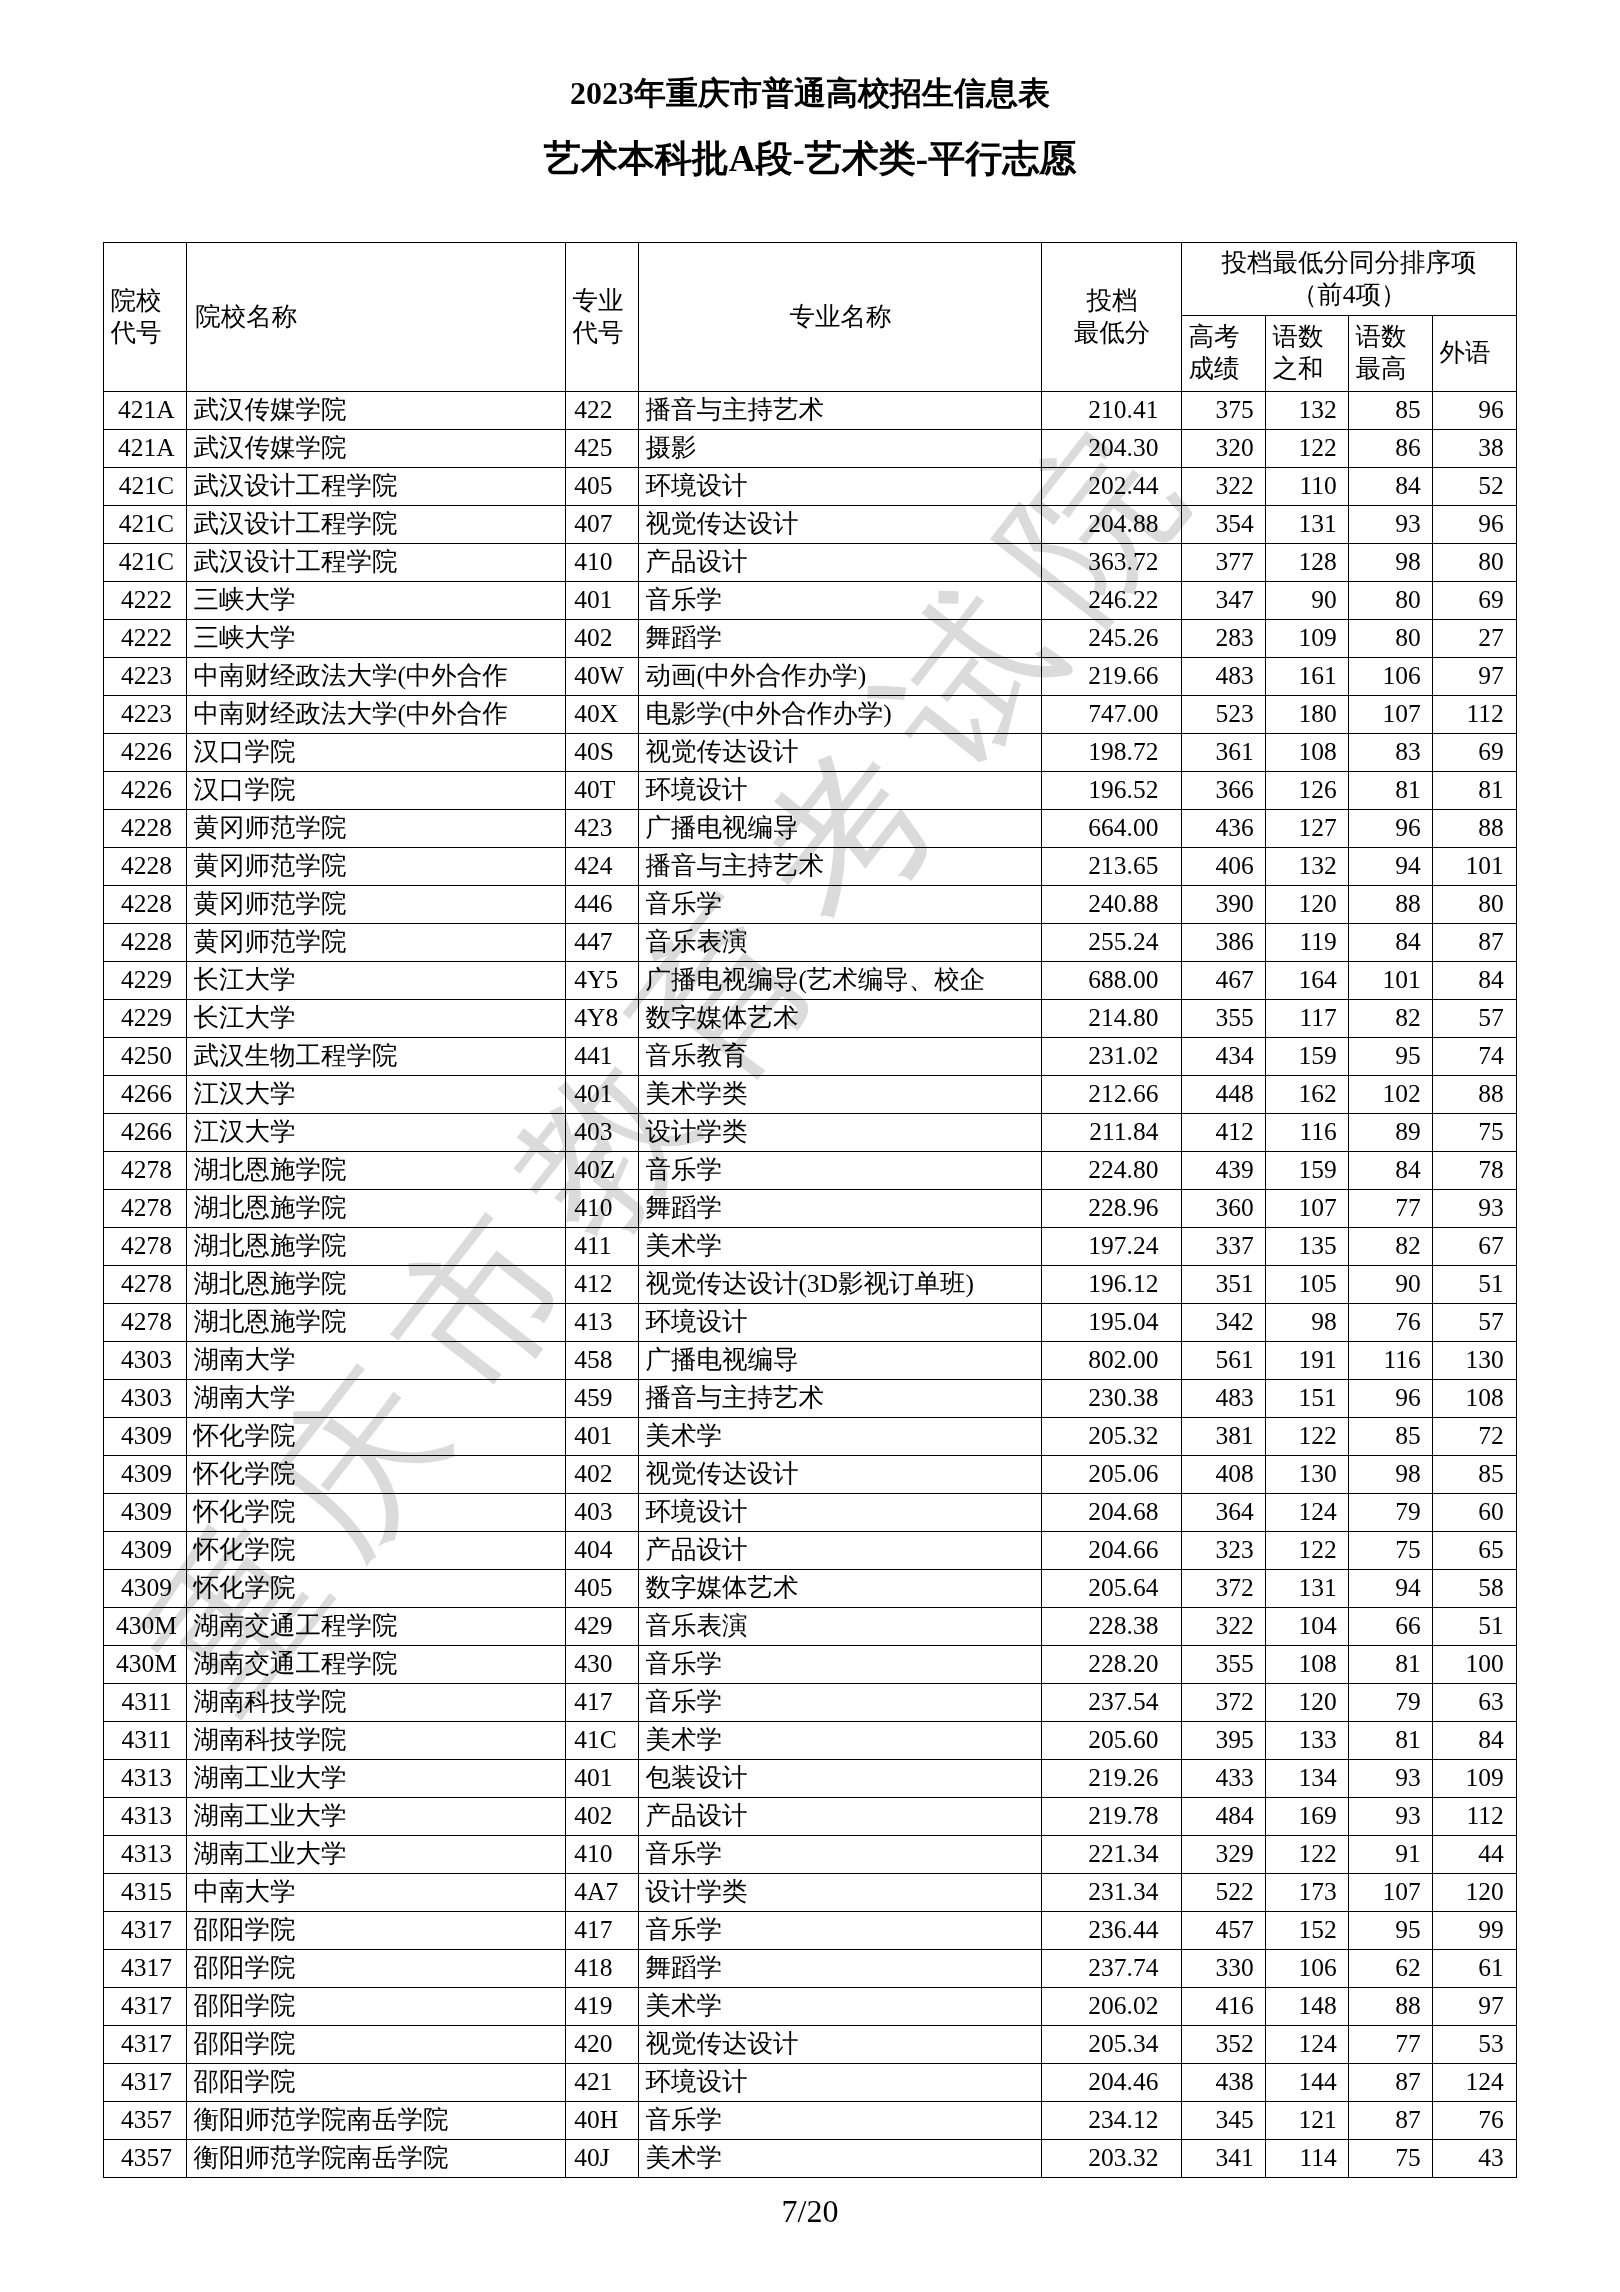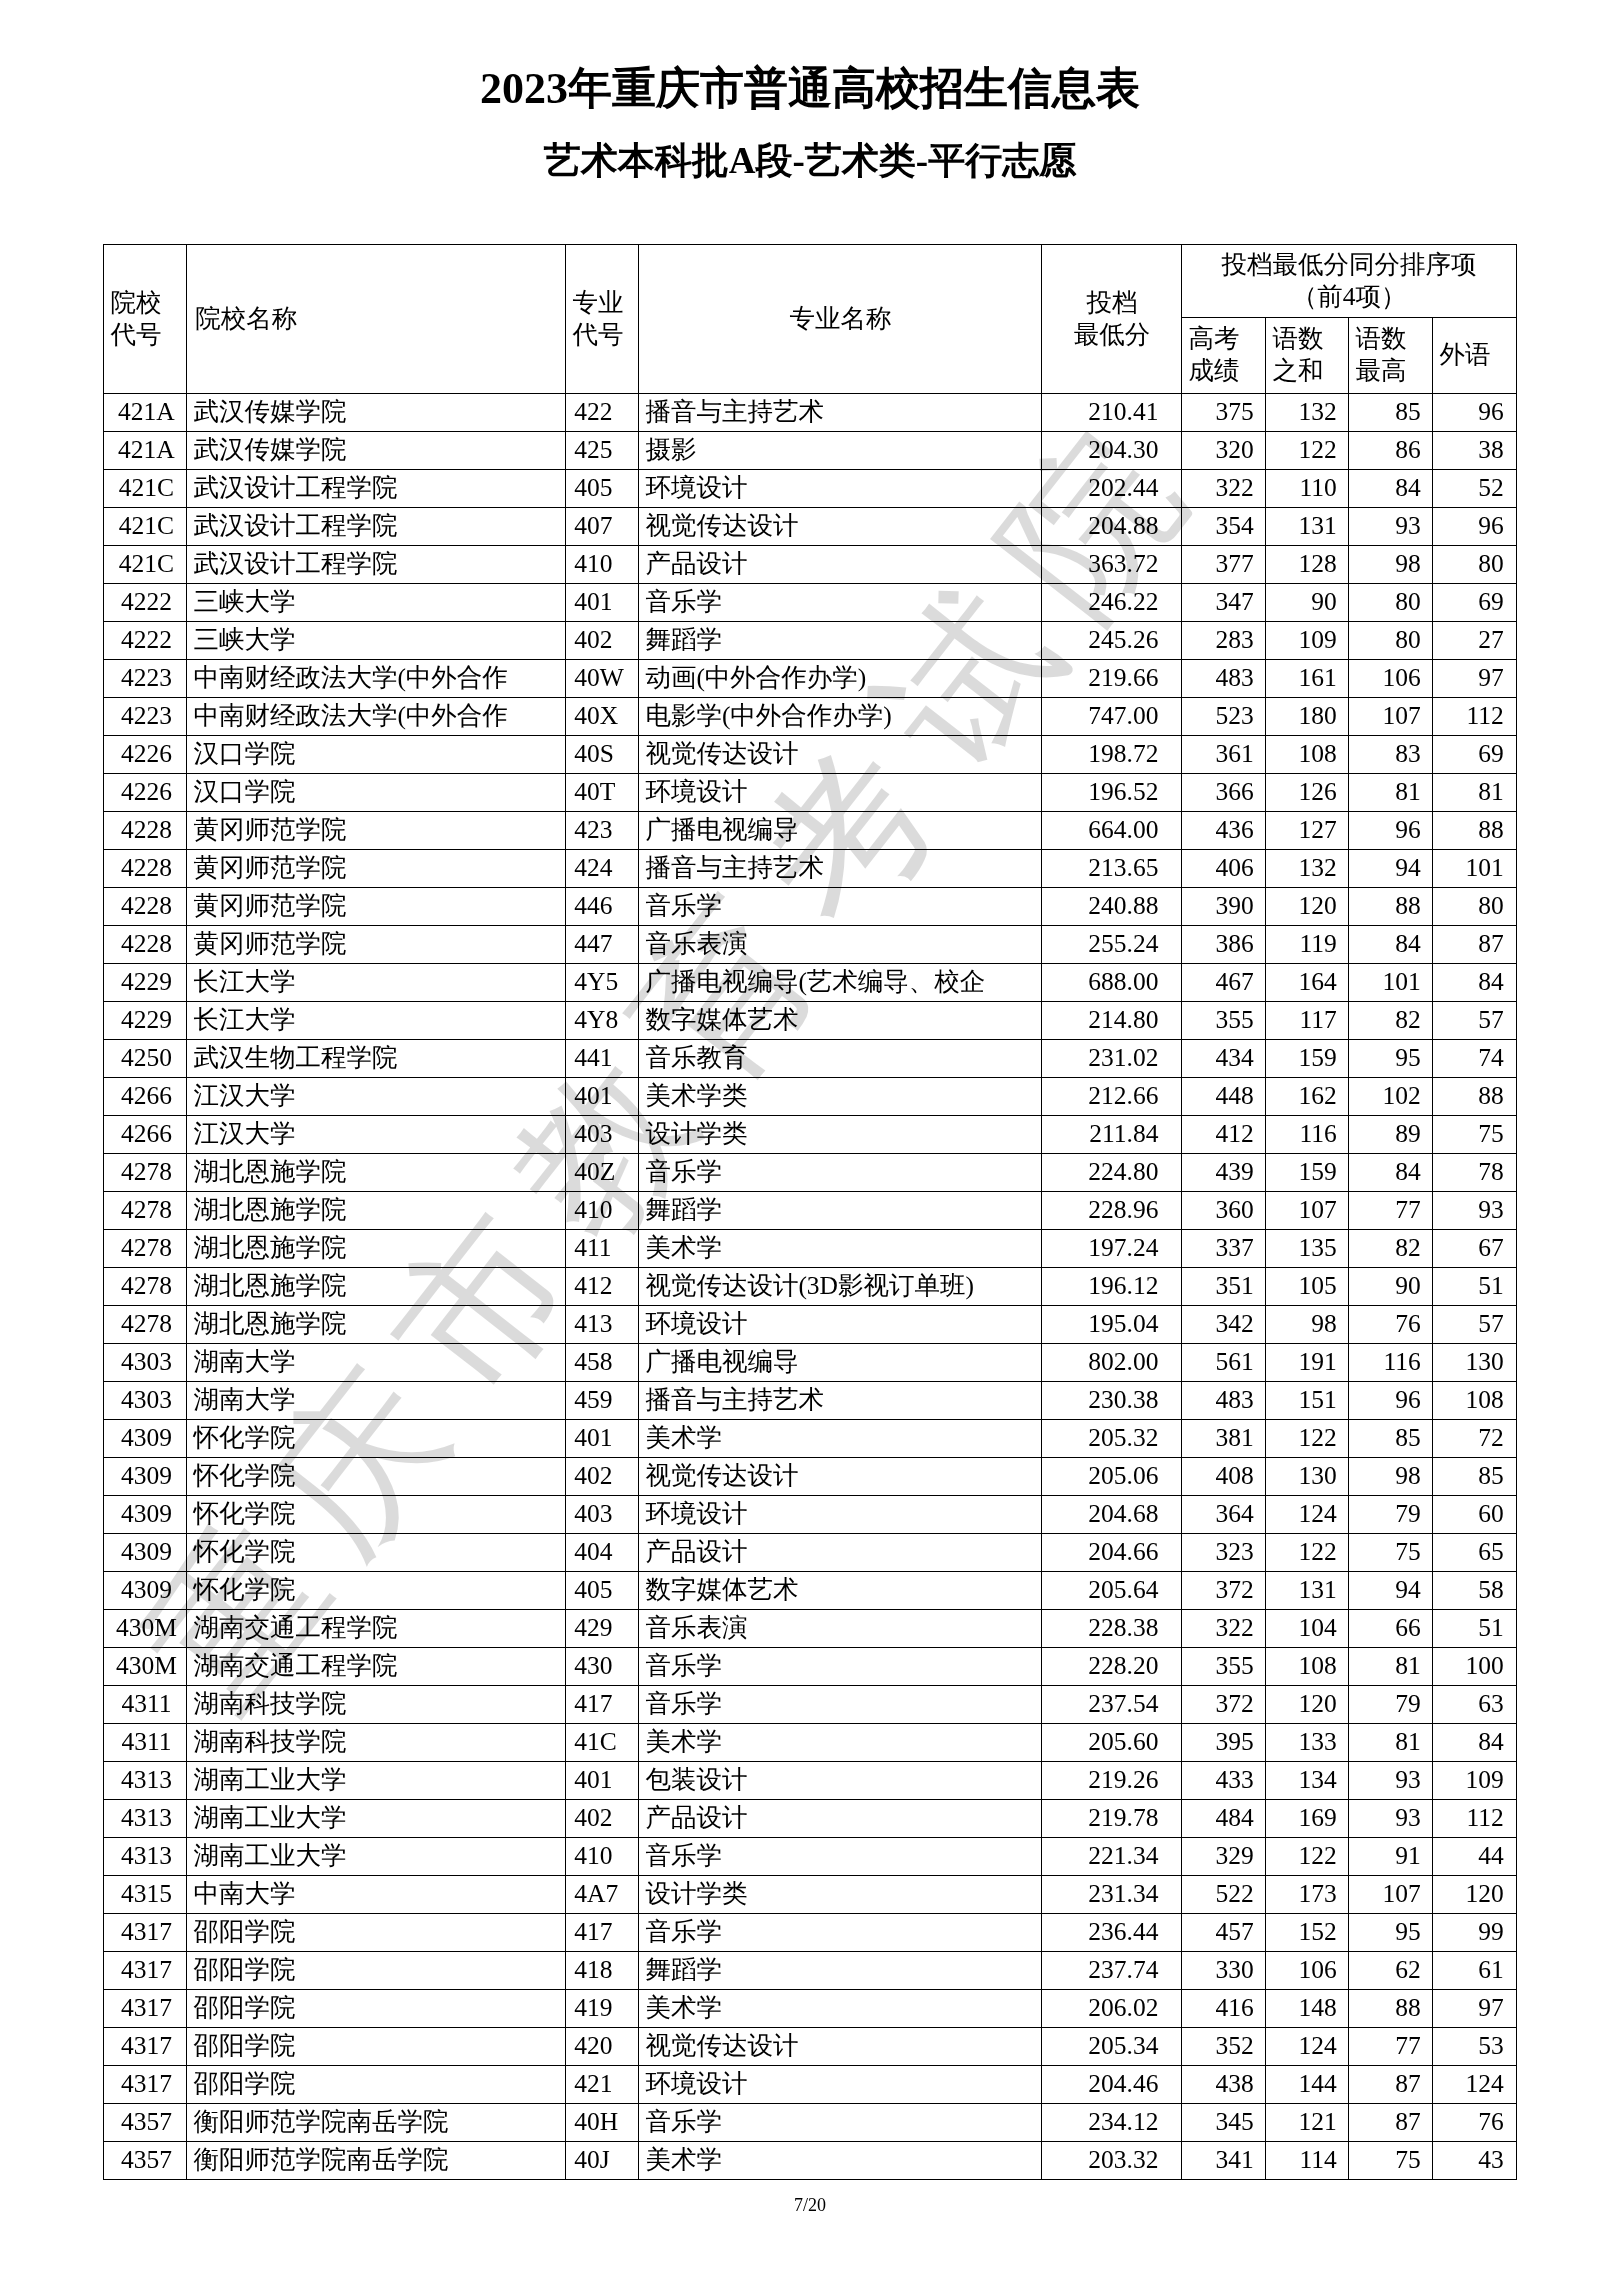--- a/index.html
+++ b/index.html
@@ -27,23 +27,24 @@
     font-size: 165px;
     letter-spacing: 33px;
     color: rgba(0, 0, 0, 0.14);
     white-space: nowrap;
     pointer-events: none;
     z-index: 0;
   }
   .content { position: relative; z-index: 1; }
   .title {
     text-align: center;
-    font-size: 44px;
+    font-size: 32px;
     font-weight: bold;
     line-height: 1;
+    margin-top: 10px;
   }
   .subtitle {
     text-align: center;
     font-size: 37px;
     font-weight: bold;
     line-height: 1;
     margin-top: 31px;
   }
   table.admissions-table {
     width: 1413px;
@@ -79,21 +80,21 @@
   td.col-school-code { text-align: center; padding-left: 7.8px; }
   td.col-school-name { text-align: left; padding-left: 5.9px; }
   td.col-major-code { text-align: left; padding-left: 7.8px; margin-top: 9px; }
   td.col-major-name { text-align: left; padding-left: 5.9px; }
   td.col-min-score { text-align: right; padding-right: 23px; }
   td.col-gaokao, td.col-yushu-sum, td.col-yushu-max, td.col-foreign {
     text-align: right; padding-right: 11.8px;
   }
   .footer {
     text-align: center;
-    font-size: 18px;
+    font-size: 32px;
     margin-top: 15.7px;
   }
 </style>
 </head>
 <body>
 
 <div class="page">
   <div class="watermark">重庆市教育考试院</div>
   <div class="content">
     <h1 class="title">2023年重庆市普通高校招生信息表</h1>

